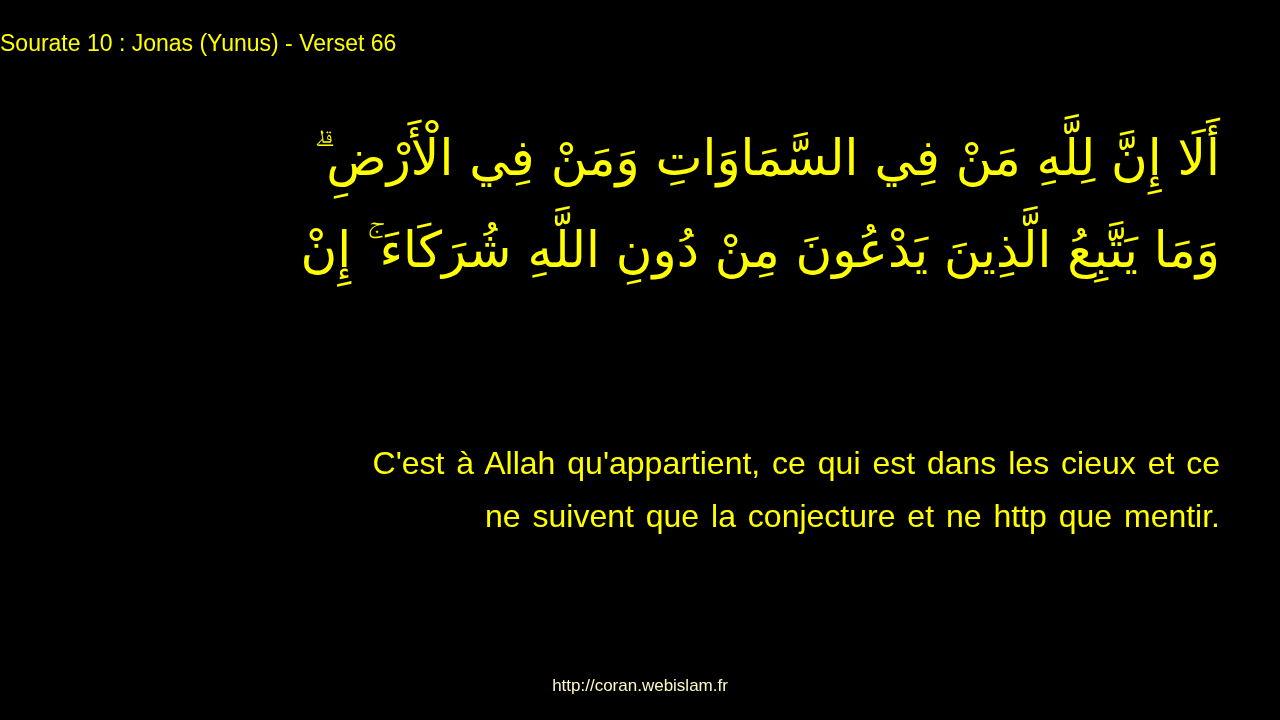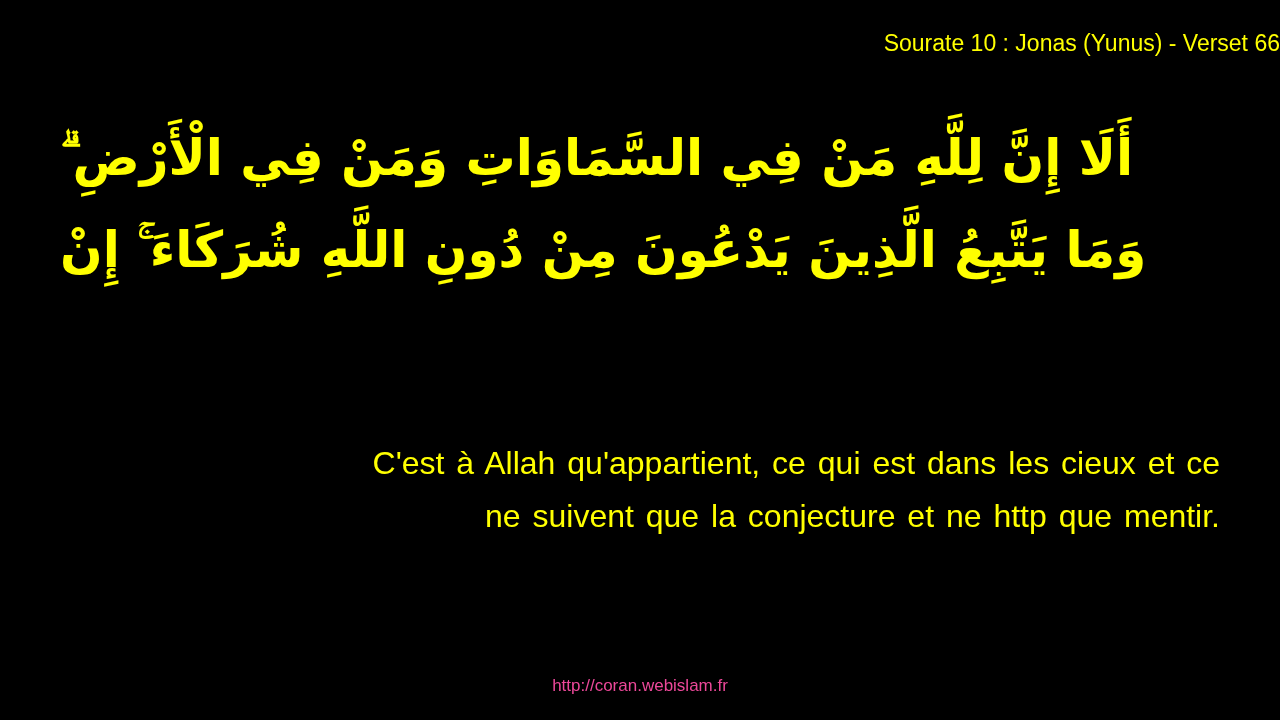--- a/index.html
+++ b/index.html
@@ -15,35 +15,35 @@
     margin: 0 auto;
     background: #000000;
     overflow: hidden;
     font-family: "Liberation Sans", sans-serif;
   }
   .slide-title {
     position: absolute;
     top: 30px;
     left: 0;
     width: 100%;
-    text-align: right;
+    text-align: left;
     font-size: 23px;
     font-weight: normal;
     color: #ffff00;
   }
   .arabic-verse {
     position: absolute;
     top: 112px;
     left: 60px;
     right: 60px;
     direction: rtl;
     unicode-bidi: embed;
-    text-align: left;
+    text-align: right;
     font-family: "DejaVu Sans", "DejaVu Serif", sans-serif;
-    font-weight: bold;
+    font-weight: normal;
     font-size: 50px;
     line-height: 92px;
     color: #ffff00;
   }
   .french-translation {
     position: absolute;
     top: 437px;
     left: 60px;
     right: 60px;
     text-align: right;
@@ -72,15 +72,15 @@
   <div class="arabic-verse" style="color: rgb(255, 255, 0);">
     <div>أَلَا إِنَّ لِلَّهِ مَنْ فِي السَّمَاوَاتِ وَمَنْ فِي الْأَرْضِ ۗ</div>
     <div>وَمَا يَتَّبِعُ الَّذِينَ يَدْعُونَ مِنْ دُونِ اللَّهِ شُرَكَاءَ ۚ إِنْ</div>
   </div>
 
   <div class="french-translation" style="color: rgb(255, 255, 0);">
     <div>C'est à Allah qu'appartient, ce qui est dans les cieux et ce</div>
     <div>ne suivent que la conjecture et ne http que mentir.</div>
   </div>
 
-  <div class="source-url" style="color: #ec4899;">http://coran.webislam.fr</div>
+  <div class="source-url" style="color: #fef9c3;">http://coran.webislam.fr</div>
 
 </div>
 
 </body></html>

